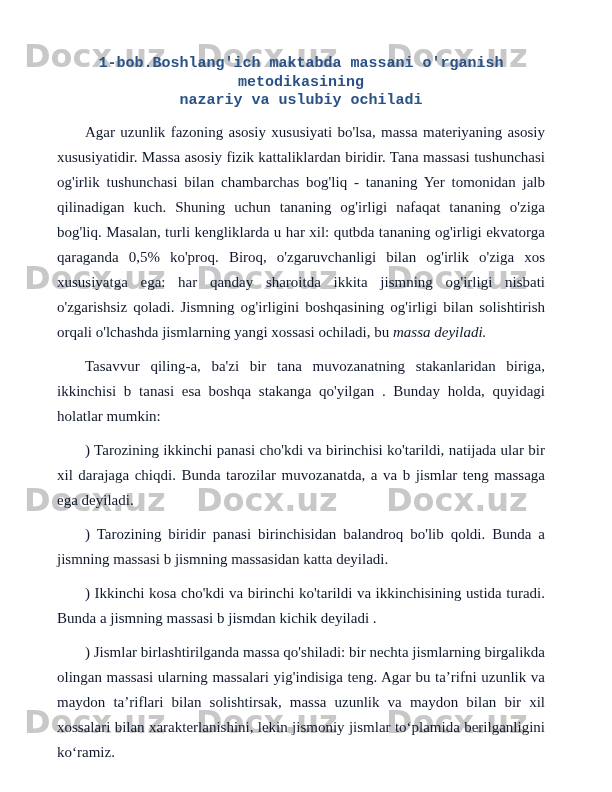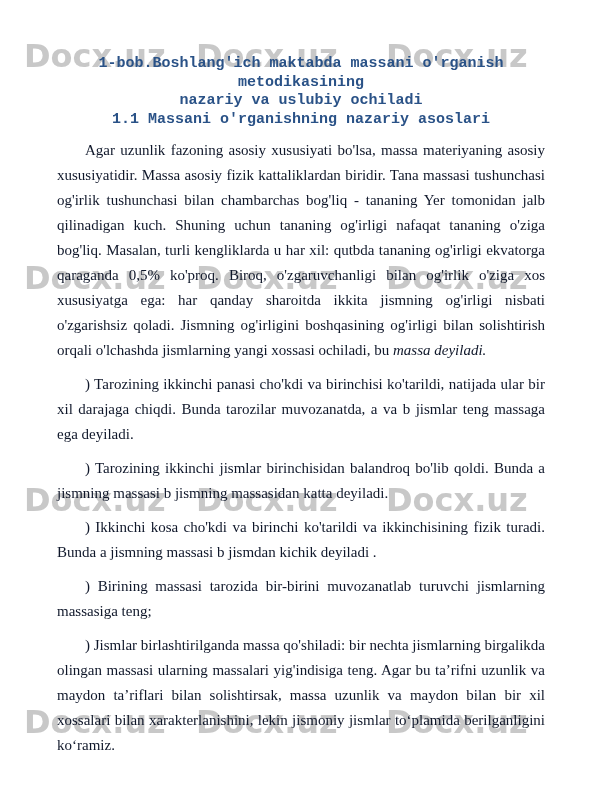--- a/index.html
+++ b/index.html
@@ -80,25 +80,24 @@
       <span class="watermark" style="left: 386px; top: 484px; color: rgb(200, 200, 200);">Docx.uz</span>
       <span class="watermark" style="left: 24px; top: 706px; color: rgb(200, 200, 200);">Docx.uz</span>
       <span class="watermark" style="left: 196px; top: 706px; color: rgb(200, 200, 200);">Docx.uz</span>
       <span class="watermark" style="left: 386px; top: 706px; color: rgb(200, 200, 200);">Docx.uz</span>
     </div>
 
   <div class="content">
     <div class="title-block">
       <div class="title-line">1-bob.Boshlang'ich maktabda massani o'rganish metodikasining</div>
       <div class="title-line">nazariy va uslubiy ochiladi</div>
-      <div class="title-line">1.1 Massani o'rganishning nazariy asoslari</div>
     </div>
     <div class="body-text">
         <p><span class="seg-normal">Agar uzunlik fazoning asosiy xususiyati bo'lsa, massa materiyaning asosiy xususiyatidir. Massa asosiy fizik kattaliklardan biridir. Tana massasi tushunchasi og'irlik tushunchasi bilan chambarchas bog'liq - tananing Yer tomonidan jalb qilinadigan kuch. Shuning uchun tananing og'irligi nafaqat tananing o'ziga bog'liq. Masalan, turli kengliklarda u har xil: qutbda tananing og'irligi ekvatorga qaraganda 0,5% ko'proq. Biroq, o'zgaruvchanligi bilan og'irlik o'ziga xos xususiyatga ega: har qanday sharoitda ikkita jismning og'irligi nisbati o'zgarishsiz qoladi. Jismning og'irligini boshqasining og'irligi bilan solishtirish orqali o'lchashda jismlarning yangi xossasi ochiladi, bu </span><span class="seg-italic">massa deyiladi.</span></p>
+        <p><span class="seg-normal">Tasavvur qiling-a, ba'zi bir tana muvozanatning stakanlaridan biriga, ikkinchisi b tanasi esa boshqa stakanga qo'yilgan . Bunday holda, quyidagi holatlar mumkin:</span></p>
         <p><span class="seg-normal">) Tarozining ikkinchi panasi cho'kdi va birinchisi ko'tarildi, natijada ular bir xil darajaga chiqdi. Bunda tarozilar muvozanatda, a va b jismlar teng massaga ega deyiladi.</span></p>
-        <p><span class="seg-normal">) Tarozining ikkinchi jismlar birinchisidan balandroq bo'lib qoldi. Bunda a jismning massasi b jismning massasidan katta deyiladi.</span></p>
-        <p><span class="seg-normal">) Ikkinchi kosa cho'kdi va birinchi ko'tarildi va ikkinchisining fizik turadi. Bunda a jismning massasi b jismdan kichik deyiladi .</span></p>
-        <p><span class="seg-normal">) Birining massasi tarozida bir-birini muvozanatlab turuvchi jismlarning massasiga teng;</span></p>
+        <p><span class="seg-normal">) Tarozining biridir panasi birinchisidan balandroq bo'lib qoldi. Bunda a jismning massasi b jismning massasidan katta deyiladi.</span></p>
+        <p><span class="seg-normal">) Ikkinchi kosa cho'kdi va birinchi ko'tarildi va ikkinchisining ustida turadi. Bunda a jismning massasi b jismdan kichik deyiladi .</span></p>
         <p><span class="seg-normal">) Jismlar birlashtirilganda massa qo'shiladi: bir nechta jismlarning birgalikda olingan massasi ularning massalari yig'indisiga teng. Agar bu taʼrifni uzunlik va maydon taʼriflari bilan solishtirsak, massa uzunlik va maydon bilan bir xil xossalari bilan xarakterlanishini, lekin jismoniy jismlar toʻplamida berilganligini koʻramiz.</span></p>
       </div>
   </div>
 
 </div>
 
 </body></html>

